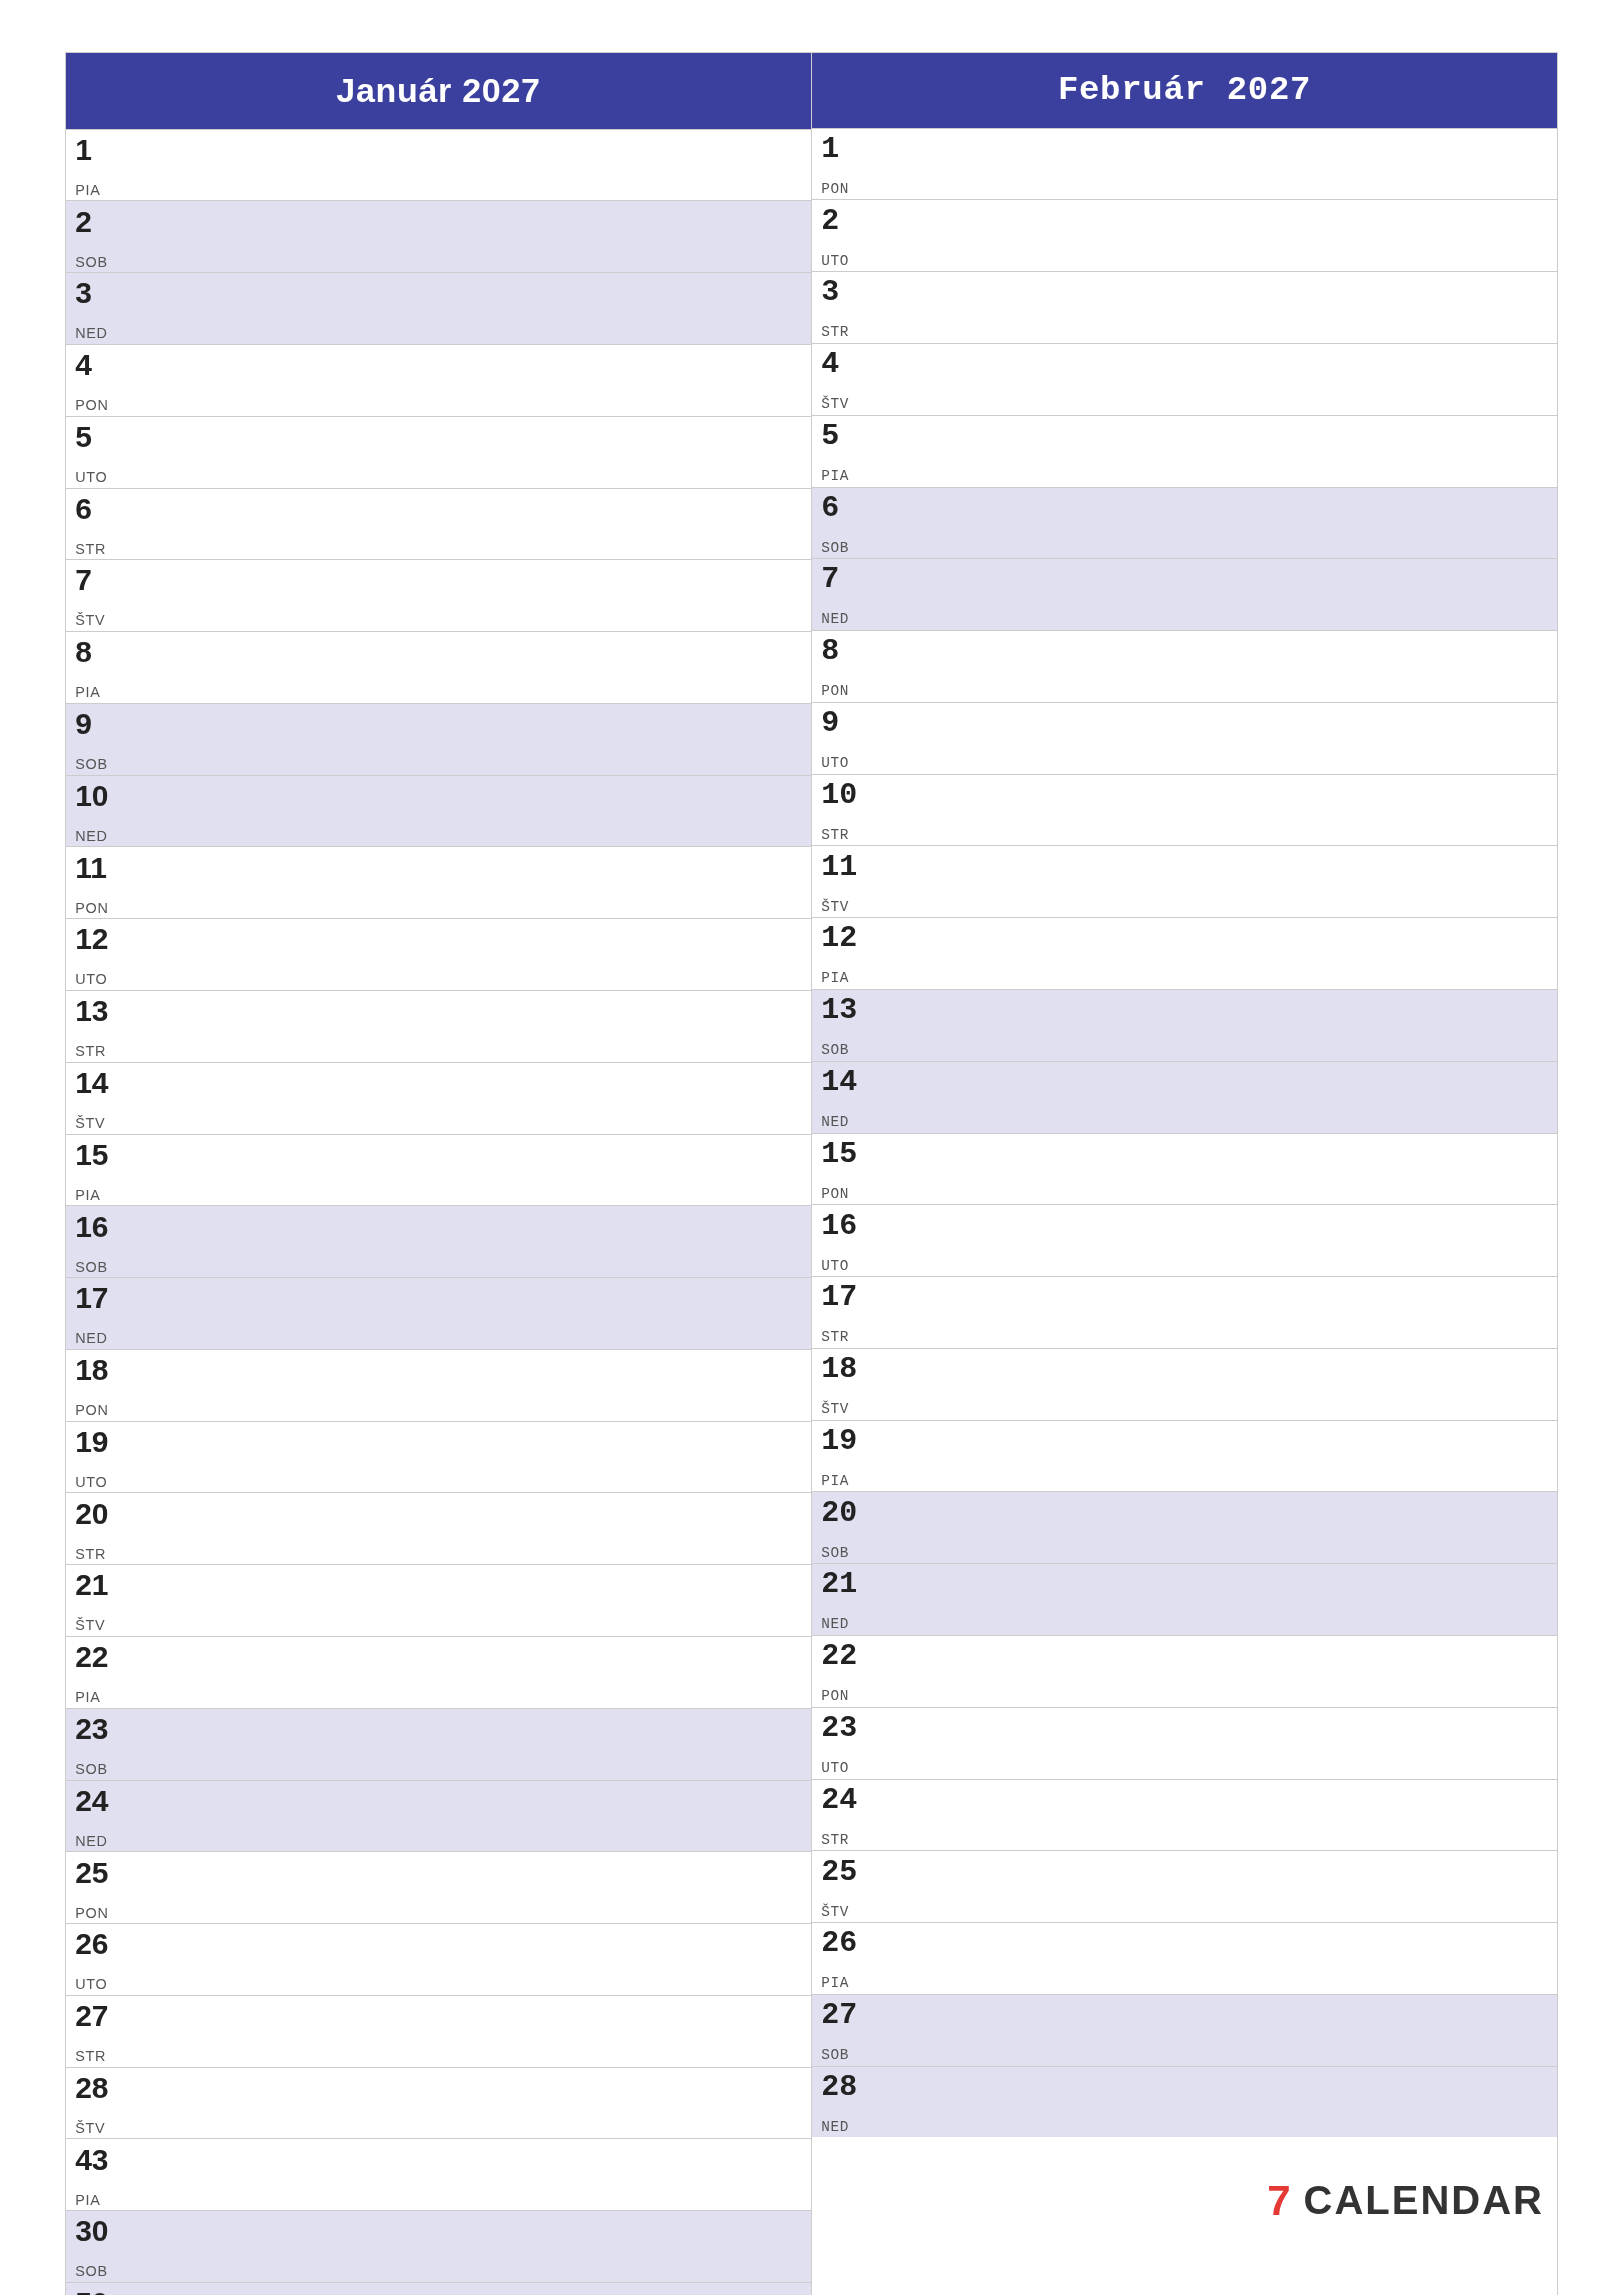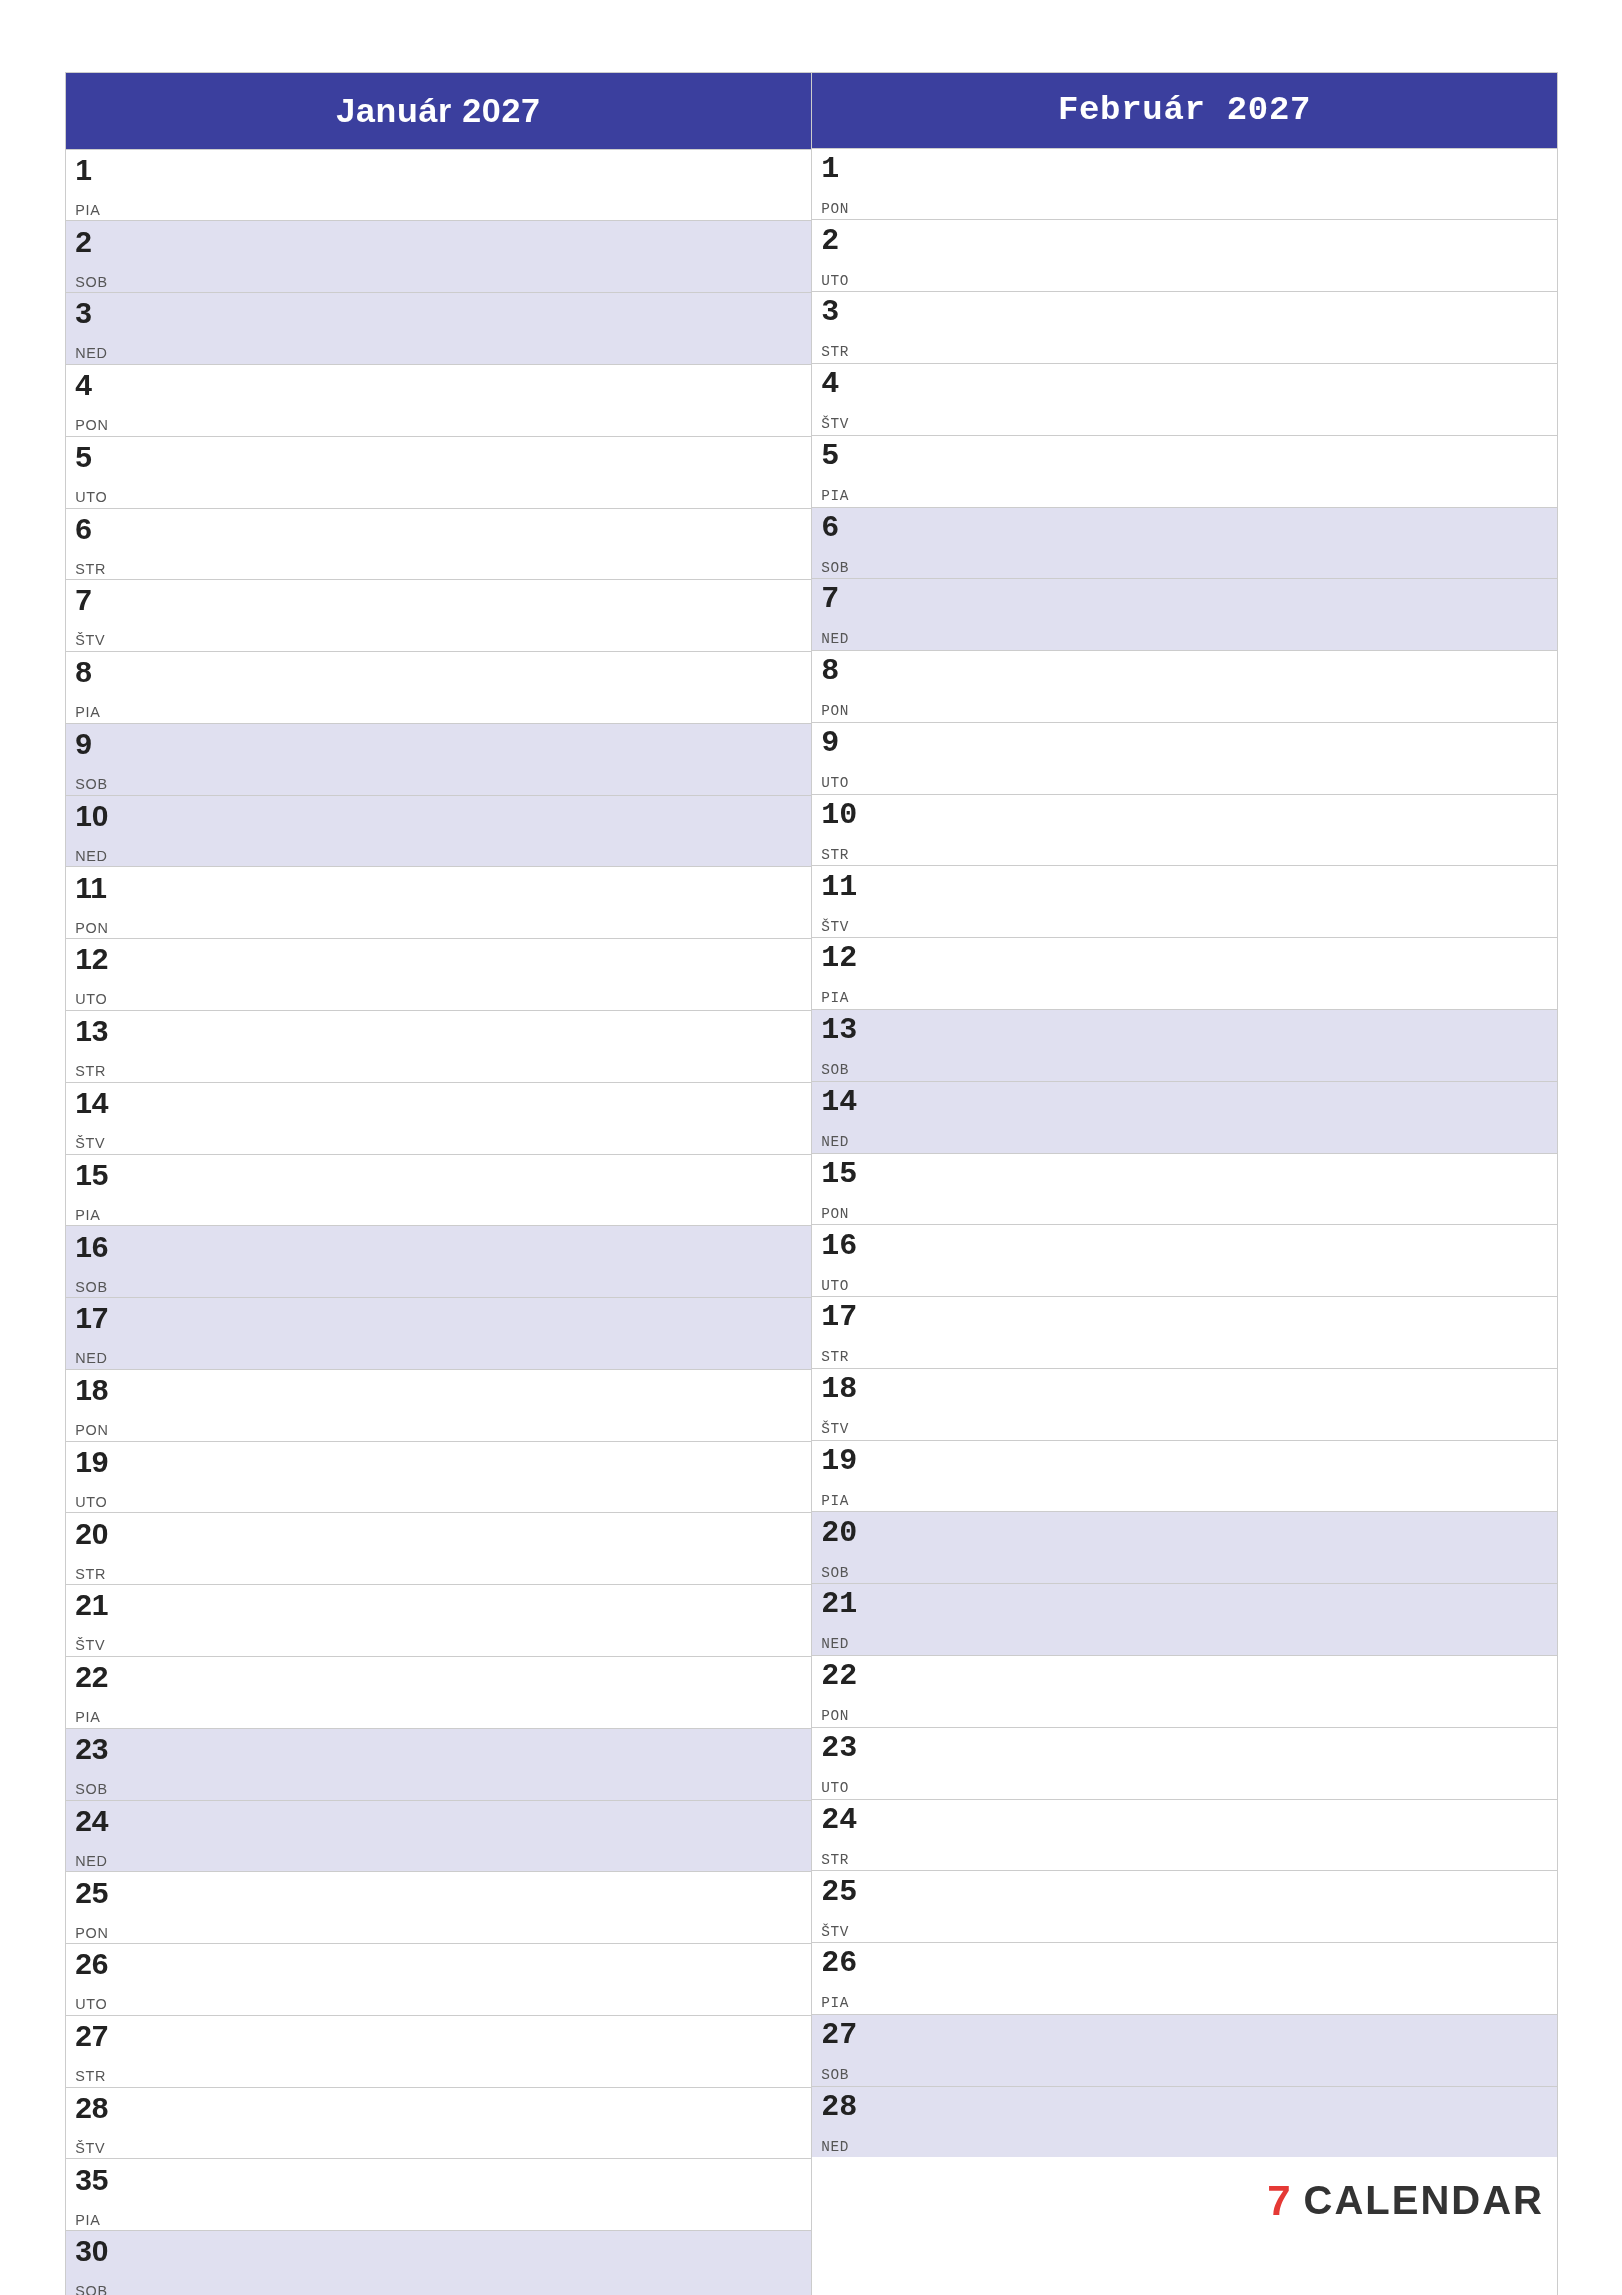--- a/index.html
+++ b/index.html
@@ -7,21 +7,21 @@
       width: 1623px;
       height: 2295px;
       background: #ffffff;
       font-family: Arial, sans-serif;
       position: relative;
       overflow: hidden;
     }
     .page {
       width: 1623px;
       height: 2295px;
-      padding: 72px 65px;
+      padding: 52px 65px;
       display: flex;
       flex-direction: column;
     }
     .calendar-grid {
       display: flex;
       flex-direction: row;
       flex: 1;
       border: 1.3px solid #cccccc;
     }
     .month-col {
@@ -300,21 +300,21 @@
         </div>
         <div class="day-row weekday">
           <div class="day-number-block">
             <div class="day-number">28</div>
             <div class="day-name">ŠTV</div>
           </div>
           <div class="day-content"></div>
         </div>
         <div class="day-row weekday">
           <div class="day-number-block">
-            <div class="day-number">35</div>
+            <div class="day-number">43</div>
             <div class="day-name">PIA</div>
           </div>
           <div class="day-content"></div>
         </div>
         <div class="day-row weekend">
           <div class="day-number-block">
             <div class="day-number">30</div>
             <div class="day-name">SOB</div>
           </div>
           <div class="day-content"></div>

